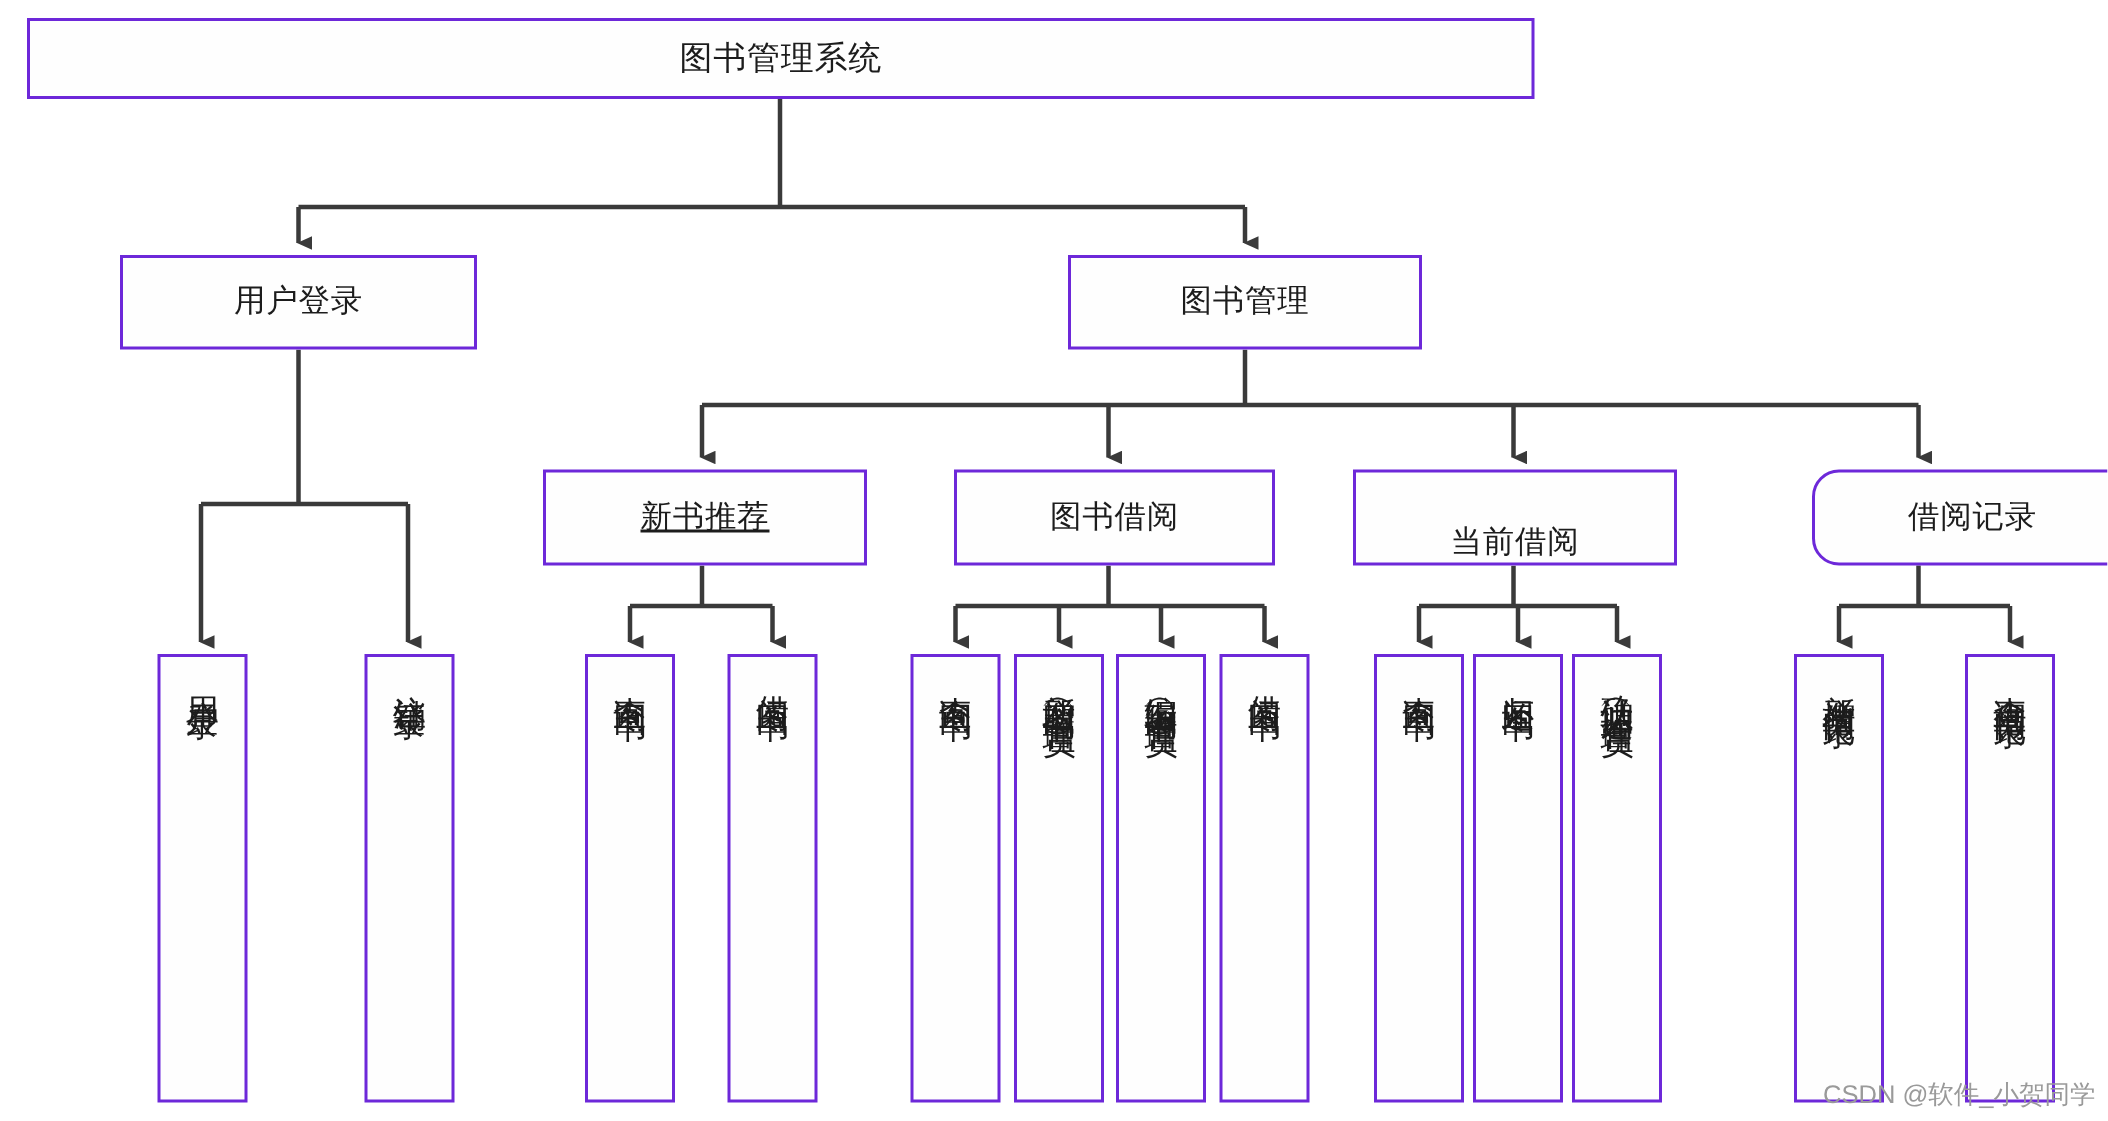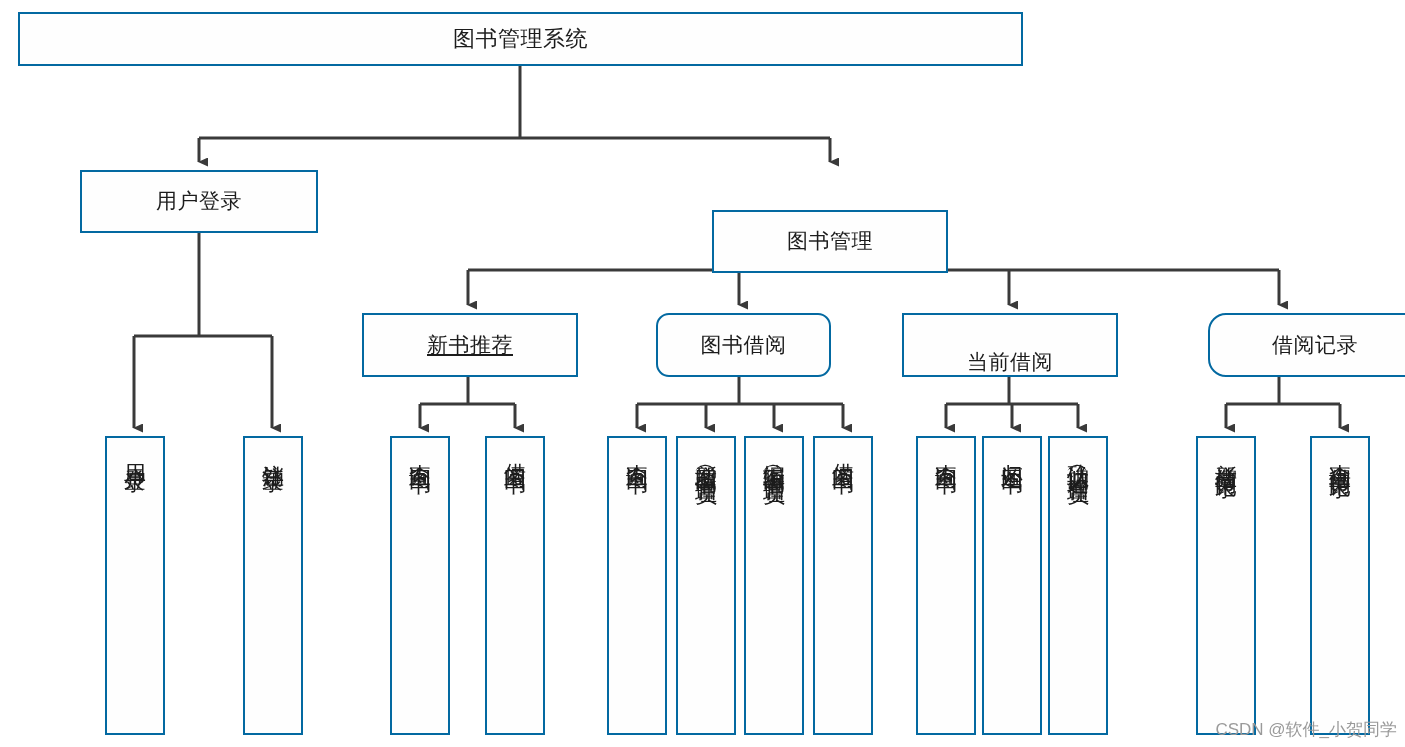--- a/index.html
+++ b/index.html
@@ -23,21 +23,21 @@
     left: 0;
     top: 0;
     width: 1405px;
     height: 747px;
     pointer-events: none;
   }
   .node {
     position: absolute;
     box-sizing: border-box;
     background: #fefefe;
-    border: 2px solid #0369a1;
+    border: 2px solid #6d28d9;
     display: flex;
     align-items: center;
     justify-content: center;
     color: #1c1c1c;
     z-index: 2;
   }
   .node-label {
     display: block;
     text-align: center;
     line-height: 1.18;
@@ -130,28 +130,28 @@
     </g>
   </svg>
 
   <div class="node horiz root" style="left: 18px; top: 12px; width: 1005px; height: 54px;">
     <span class="node-label">图书管理系统</span>
   </div>
 
   <div class="node horiz" style="left: 80px; top: 170px; width: 238px; height: 63px;">
     <span class="node-label">用户登录</span>
   </div>
-  <div class="node horiz" style="left: 712px; top: 170px; width: 236px; height: 63px; margin-top: 40px;">
+  <div class="node horiz" style="left: 712px; top: 170px; width: 236px; height: 63px;">
     <span class="node-label">图书管理</span>
   </div>
 
   <div class="node horiz" style="left: 362px; top: 313px; width: 216px; height: 64px; text-decoration: underline;">
     <span class="node-label">新书推荐</span>
   </div>
-  <div class="node horiz" style="left: 656px; top: 313px; width: 175px; height: 64px; border-radius: 13px;">
+  <div class="node horiz" style="left: 636px; top: 313px; width: 214px; height: 64px;">
     <span class="node-label">图书借阅</span>
   </div>
   <div class="node horiz" style="left: 902px; top: 313px; width: 216px; height: 64px; align-items: flex-end;">
     <span class="node-label">当前借阅</span>
   </div>
   <div class="node horiz" style="left: 1208px; top: 313px; width: 214px; height: 64px; border-radius: 18px;">
     <span class="node-label">借阅记录</span>
   </div>
 
   <div class="node vert" style="left: 105px; top: 436px; width: 60px; height: 299px;">

